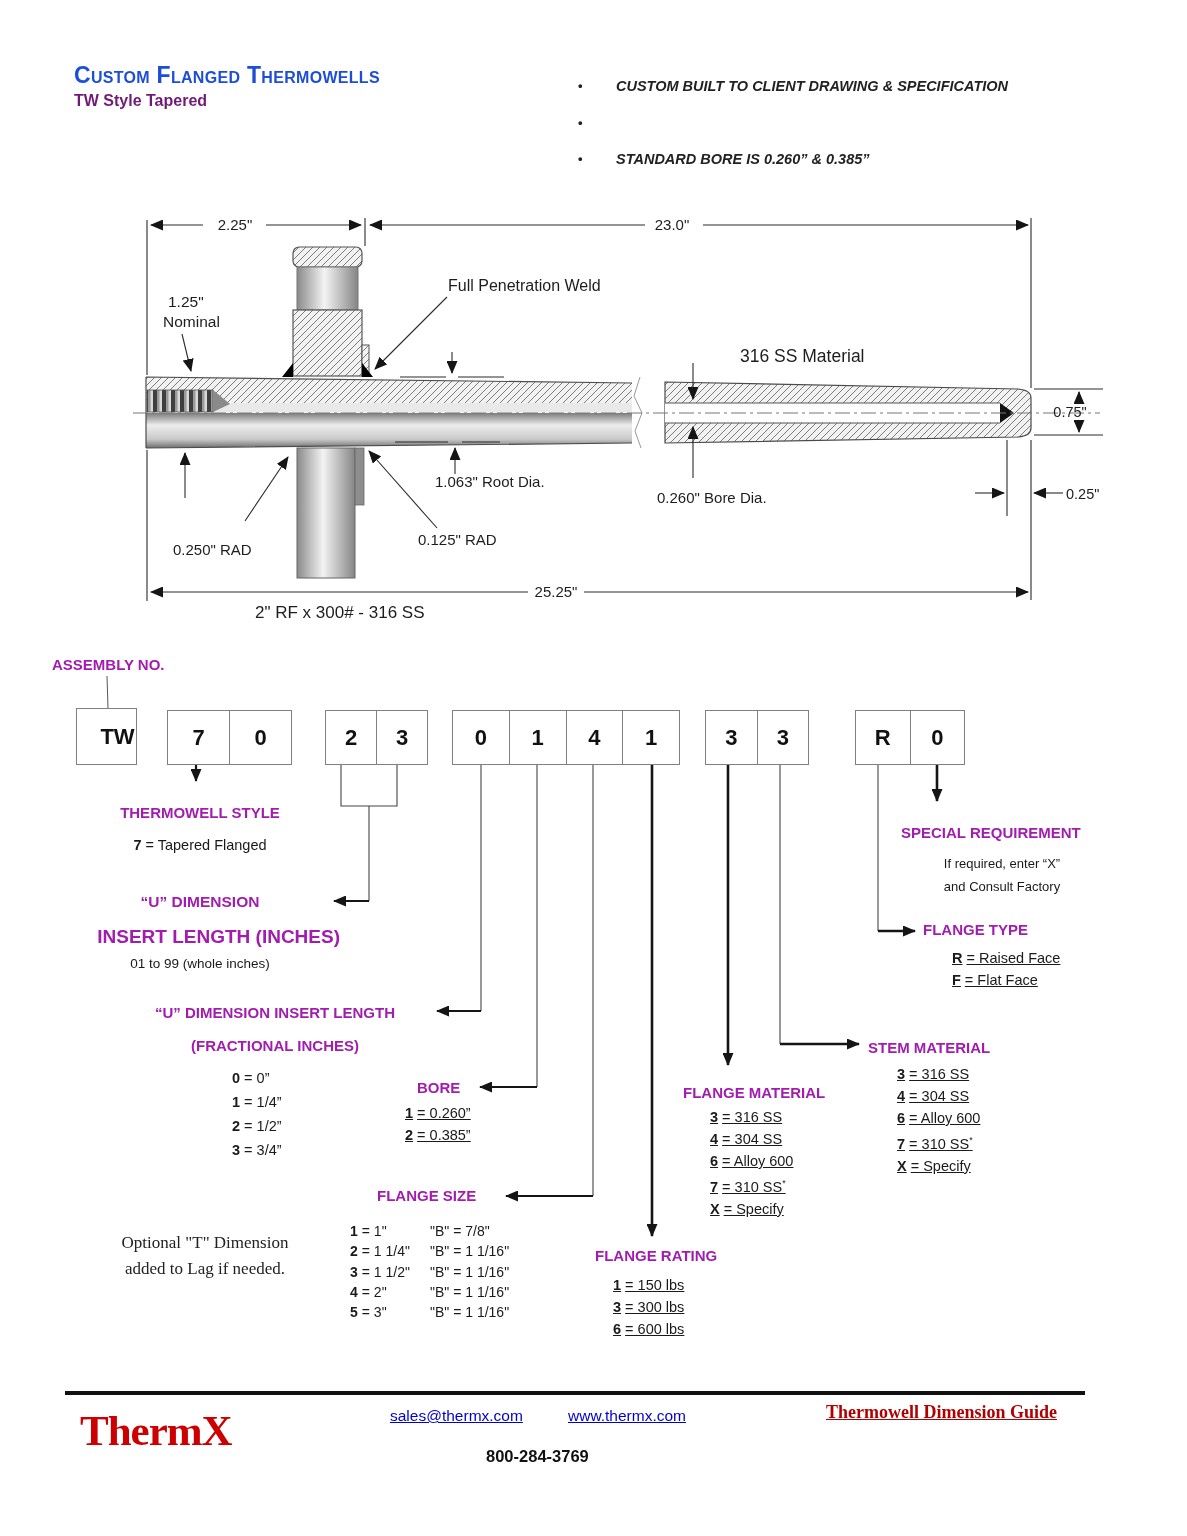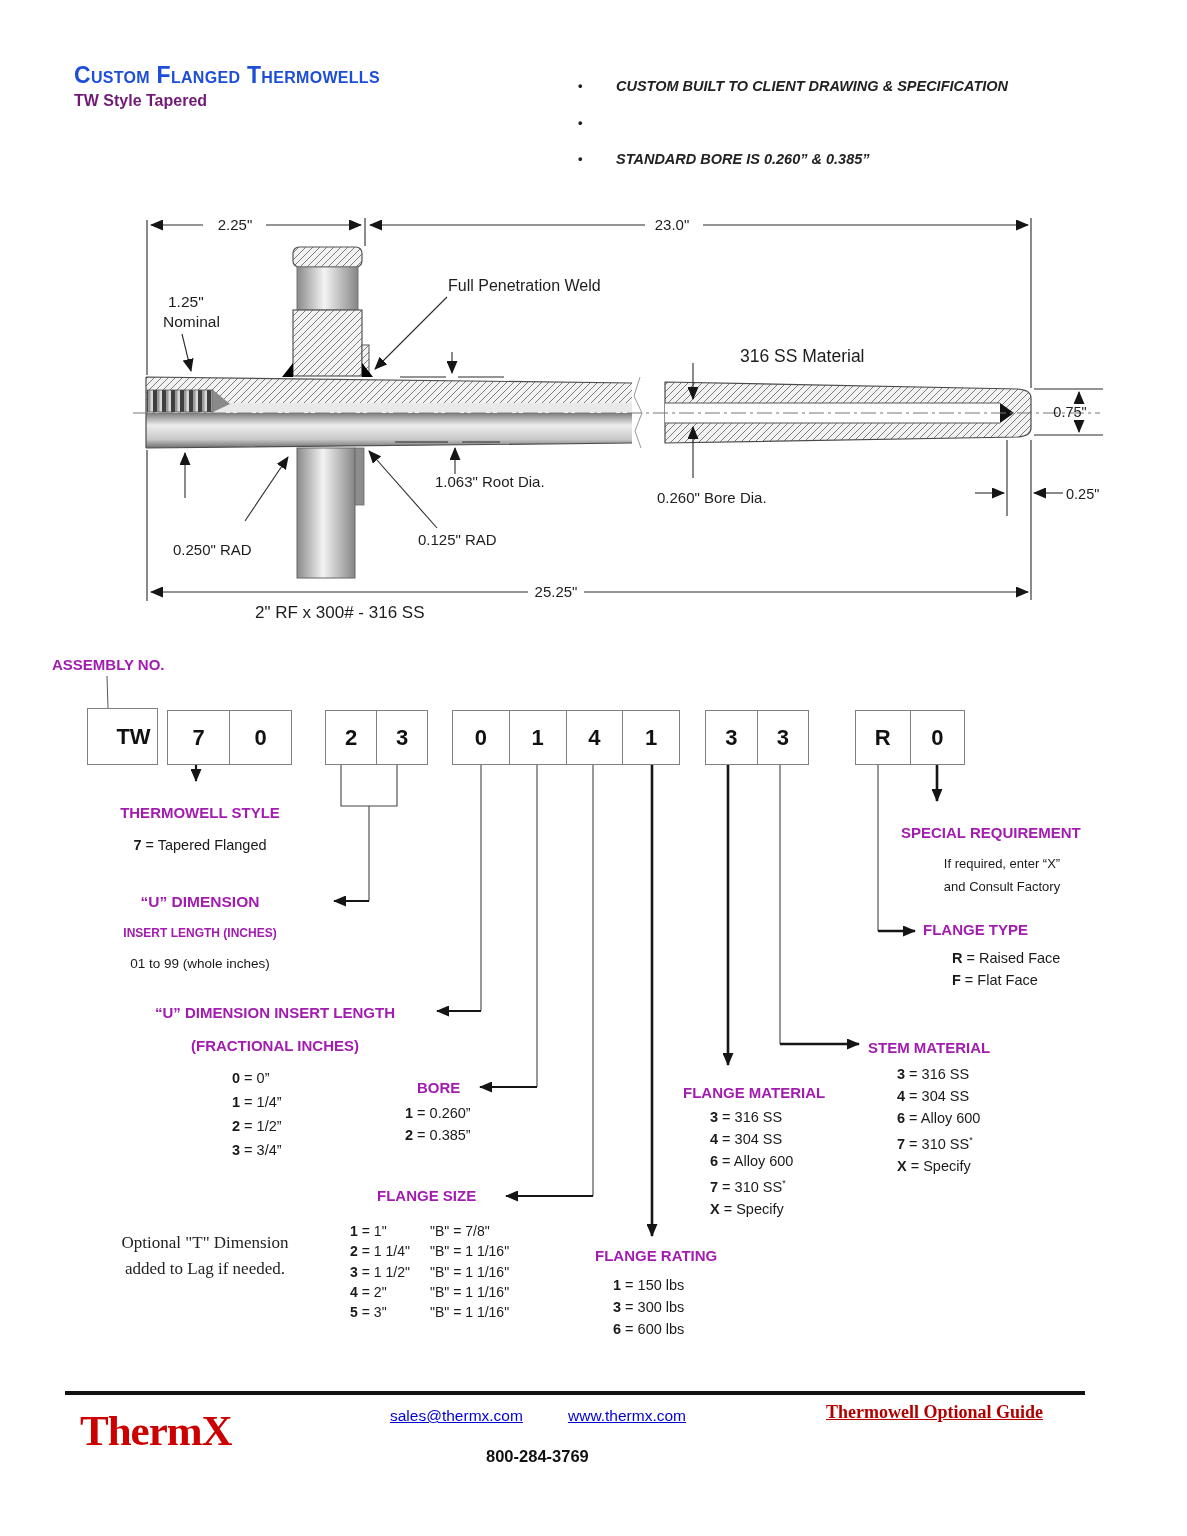--- a/index.html
+++ b/index.html
@@ -16,21 +16,21 @@
   
   .abox{position:absolute;display:flex;border:1.6px solid #808080;background:#fff;box-sizing:border-box;}
   .abox .cell{flex:1;display:flex;align-items:center;justify-content:center;
               font-size:22px;font-weight:bold;color:#111;border-right:1.4px solid #808080;}
   .abox .cell:last-child{border-right:none;}
   
   .sec-title{font-size:15px;font-weight:bold;color:#a21caf;white-space:nowrap;}
   .ctr{text-align:center;}
   .kv{font-size:14.5px;white-space:nowrap;}
   .kv b{margin-right:4px;}
-  .lh22 .kv{line-height:22px;}
+  .lh22 .kv{line-height:22px;text-decoration:underline;}
   .lh24 .kv{line-height:24px;}
   .fsrow{font-size:14px;line-height:20.3px;white-space:nowrap;}
   .fsrow .c1{display:inline-block;width:80px;}
   .fsrow b{margin-right:4px;}
   .serifnote{font-family:"Liberation Serif",serif;font-size:17px;line-height:26px;color:#222;}
   
   .rule{background:#111;}
   .brand{font-family:"Liberation Serif",serif;font-weight:bold;font-size:43px;color:#cc0000;letter-spacing:-1px;margin-top:8px;}
   .flink{font-size:15.5px;color:#0000d0;text-decoration:underline;}
   .guide{font-family:"Liberation Serif",serif;font-size:18px;font-weight:bold;color:#b00000;text-decoration:underline;}
@@ -183,21 +183,21 @@
       <line x1="780" y1="765" x2="780" y2="1044" stroke="#444" stroke-width="1.1"></line>
       <line x1="780" y1="1044" x2="859" y2="1044" stroke="#151515" stroke-width="2.6" marker-end="url(#ah)"></line>
       <line x1="878" y1="765" x2="878" y2="931" stroke="#444" stroke-width="1.1"></line>
       <line x1="878" y1="931" x2="915" y2="931" stroke="#151515" stroke-width="2.6" marker-end="url(#ah)"></line>
       <line x1="937" y1="765" x2="937" y2="801" stroke="#151515" stroke-width="2.6" marker-end="url(#ah)"></line>
     </g>
   </svg>
 
   <div class="abs sec-title" style="left:52px;top:656px;">ASSEMBLY NO.</div>
 
-  <div class="abox" style="left:87px;top:708px;width:71px;height:57px;padding-left:22px;">
+  <div class="abox" style="left:76px;top:708px;width:61px;height:57px;padding-left:22px;">
     <div class="cell">TW</div>
   </div>
   <div class="abox" style="left:167px;top:710px;width:125px;height:55px;">
     <div class="cell">7</div>
     <div class="cell">0</div>
   </div>
   <div class="abox" style="left:325px;top:710px;width:103px;height:55px;">
     <div class="cell">2</div>
     <div class="cell">3</div>
   </div>
@@ -215,21 +215,21 @@
     <div class="cell">R</div>
     <div class="cell">0</div>
   </div>
 
   <div class="abs sec-title ctr" style="left:95px;top:804px;width:210px;">THERMOWELL STYLE</div>
   <div class="abs kv ctr" style="left:90px;top:837px;width:220px;">
     <b>7</b><span>= Tapered Flanged</span>
   </div>
 
   <div class="abs sec-title ctr" style="left:75px;top:893px;width:250px;font-size:15.5px;">“U” DIMENSION</div>
-  <div class="abs sec-title ctr" style="left:60px;top:926px;width:280px;font-size:12px;">INSERT LENGTH (INCHES)</div>
+  <div class="abs sec-title ctr" style="left:60px;top:926px;width:280px;font-size:19px;text-align:right;">INSERT LENGTH (INCHES)</div>
   <div class="abs ctr" style="left:75px;top:956px;width:250px;font-size:13.5px;">01 to 99 (whole inches)</div>
 
   <div class="abs sec-title ctr" style="left:130px;top:1004px;width:290px;">“U” DIMENSION INSERT LENGTH</div>
   <div class="abs sec-title ctr" style="left:130px;top:1037px;width:290px;">(FRACTIONAL INCHES)</div>
   <div class="abs lh24" style="left:232px;top:1066px;">
     <div class="kv"><b>0</b><span>= 0”</span></div>
     <div class="kv"><b>1</b><span>= 1/4”</span></div>
     <div class="kv"><b>2</b><span>= 1/2”</span></div>
     <div class="kv"><b>3</b><span>= 3/4”</span></div>
   </div>
@@ -288,16 +288,16 @@
   <div class="abs sec-title" style="left:923px;top:921px;">FLANGE TYPE</div>
   <div class="abs lh22" style="left:952px;top:947px;">
     <div class="kv"><b>R</b><span>= Raised Face</span></div>
     <div class="kv"><b>F</b><span>= Flat Face</span></div>
   </div>
 
   <div class="abs rule" style="left:65px;top:1391px;width:1020px;height:4px;"></div>
   <div class="abs brand" style="left:80px;top:1398px;">ThermX</div>
   <a class="abs flink" style="left:390px;top:1407px;" href="#">sales@thermx.com</a>
   <a class="abs flink" style="left:568px;top:1407px;" href="#">www.thermx.com</a>
-  <div class="abs guide" style="left:826px;top:1402px;">Thermowell Optional Guide</div>
+  <div class="abs guide" style="left:826px;top:1402px;">Thermowell Dimension Guide</div>
   <div class="abs phone" style="left:486px;top:1447px;">800-284-3769</div>
 
 </div>
 
 </body></html>

